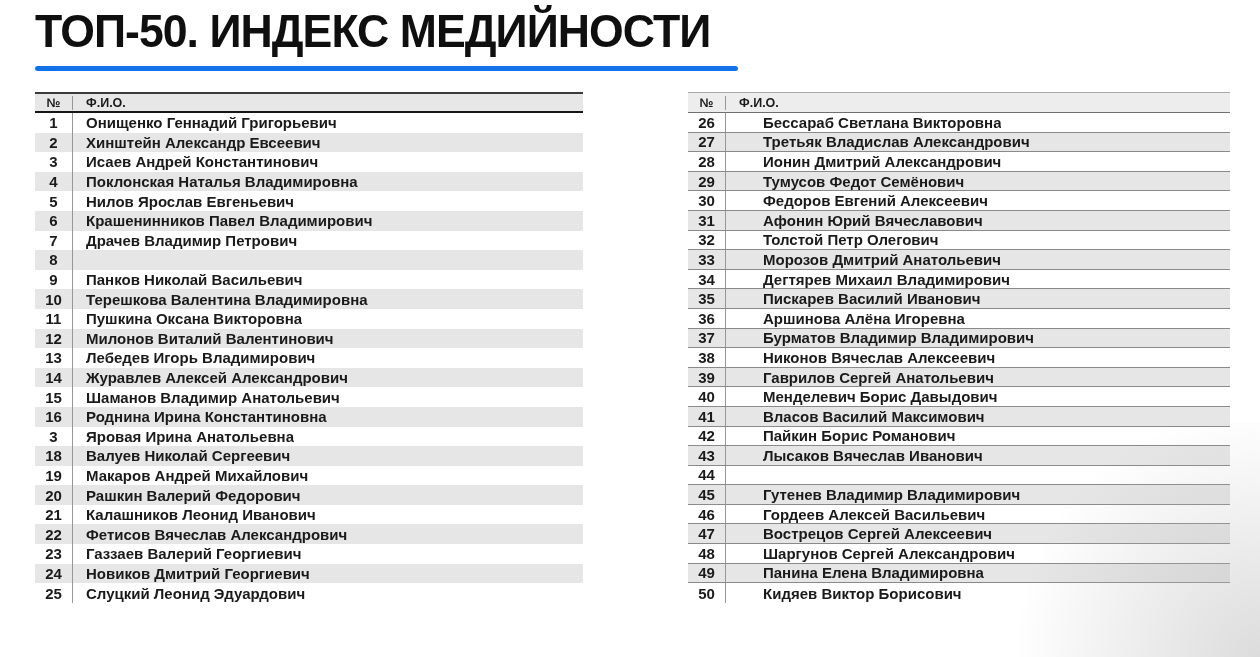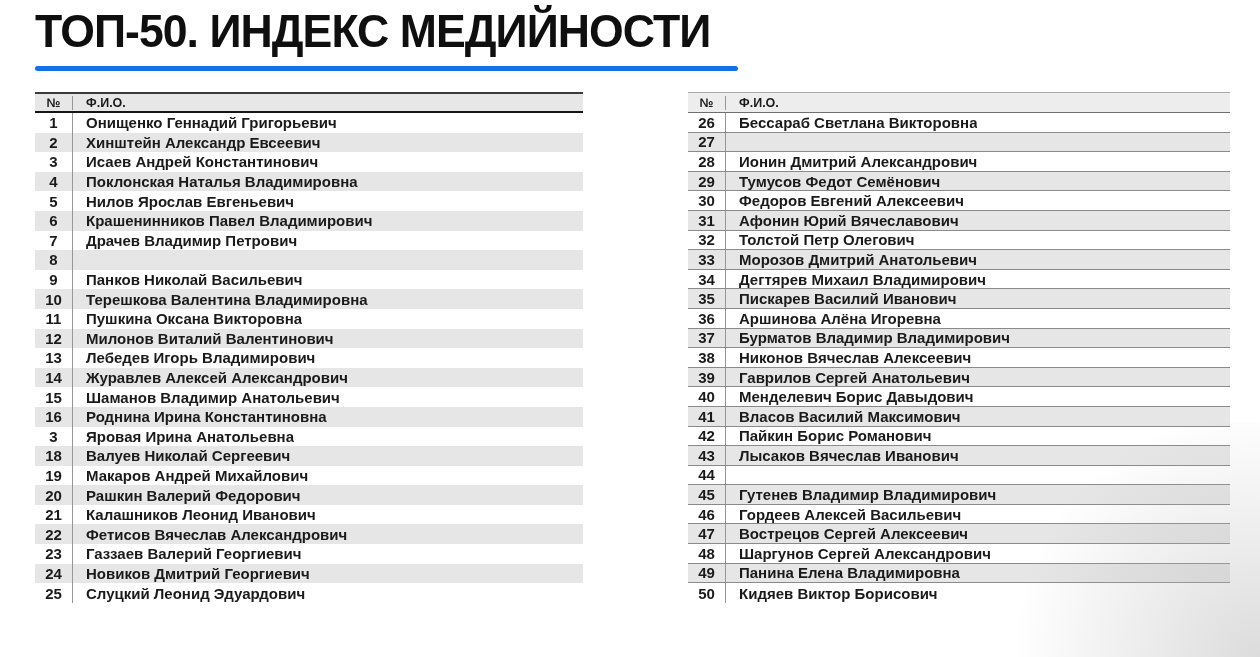--- a/index.html
+++ b/index.html
@@ -34,21 +34,21 @@
   .rank-table.right .thead {
     background: #ededed;
     border-top: 1px solid #a8a8a8; border-bottom: 1px solid #6f6f6f;
   }
   .row {
     display: flex; align-items: stretch; height: 19.6px;
     font-size: 15px; font-weight: bold; box-sizing: border-box;
     white-space: nowrap;
   }
   .tbody .row:nth-child(even) { background: #e6e6e6; }
-  .rank-table.right .tbody .row { border-bottom: 1px solid #8a8a8a; }
+  .rank-table.right .tbody .row { border-bottom: 1px solid #8a8a8a; gap: 24px; }
   .rank-table.right .tbody .row:last-child { border-bottom: none; }
 
   .cell { display: flex; align-items: center; }
   .cell.num {
     flex: 0 0 37px; width: 37px; justify-content: center;
     border-right: 1.5px solid #979797;
   }
   .cell.name { padding-left: 13px; overflow: hidden; text-align: center; }
 
   .corner-shade {
@@ -203,20 +203,21 @@
       <div class="cell name">Ф.И.О.</div>
     </div>
     <div class="tbody">
   <div class="row">
     <div class="cell num">26</div>
     <div class="cell name">Бессараб Светлана Викторовна</div>
   </div>
 
   <div class="row">
     <div class="cell num">27</div>
+    <div class="cell name">Третьяк Владислав Александрович</div>
   </div>
 
   <div class="row">
     <div class="cell num">28</div>
     <div class="cell name">Ионин Дмитрий Александрович</div>
   </div>
 
   <div class="row">
     <div class="cell num">29</div>
     <div class="cell name">Тумусов Федот Семёнович</div>

